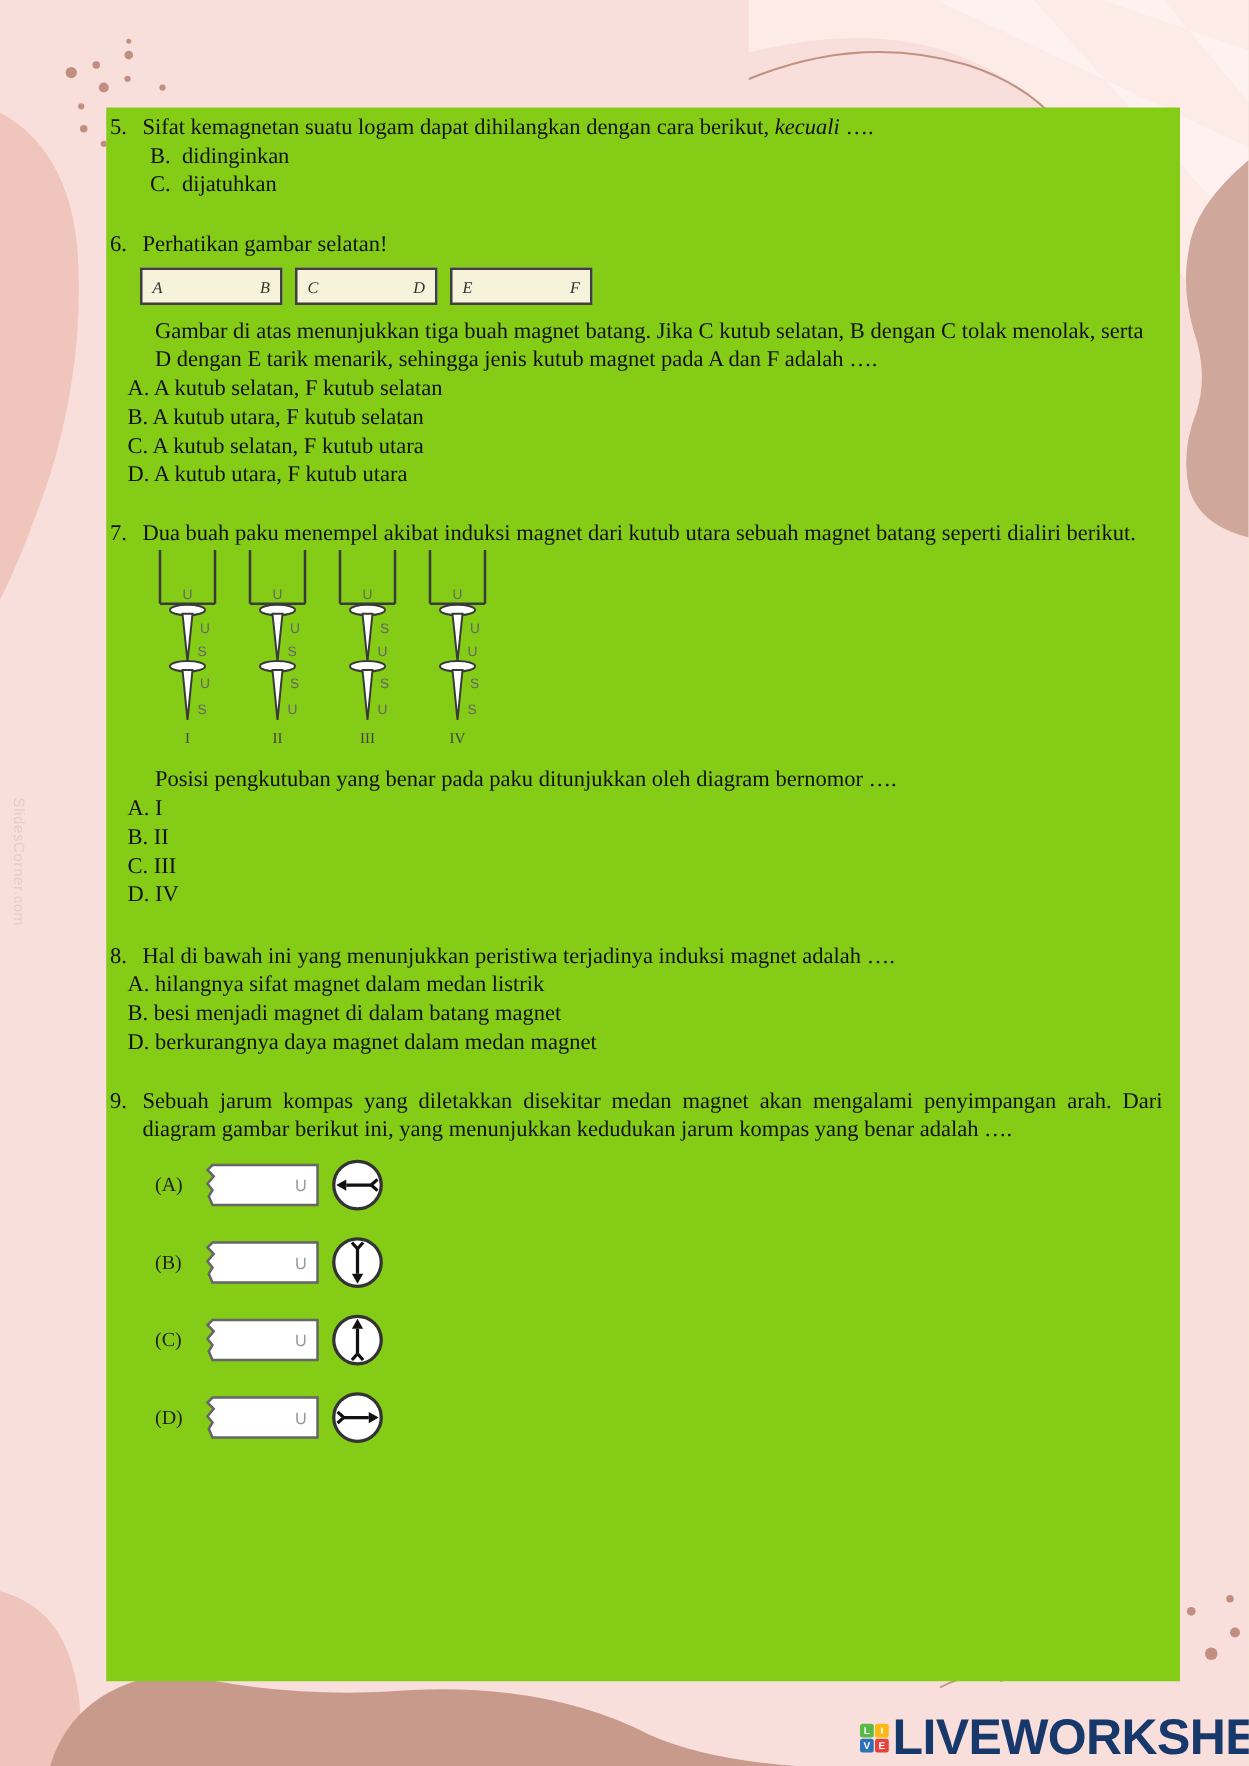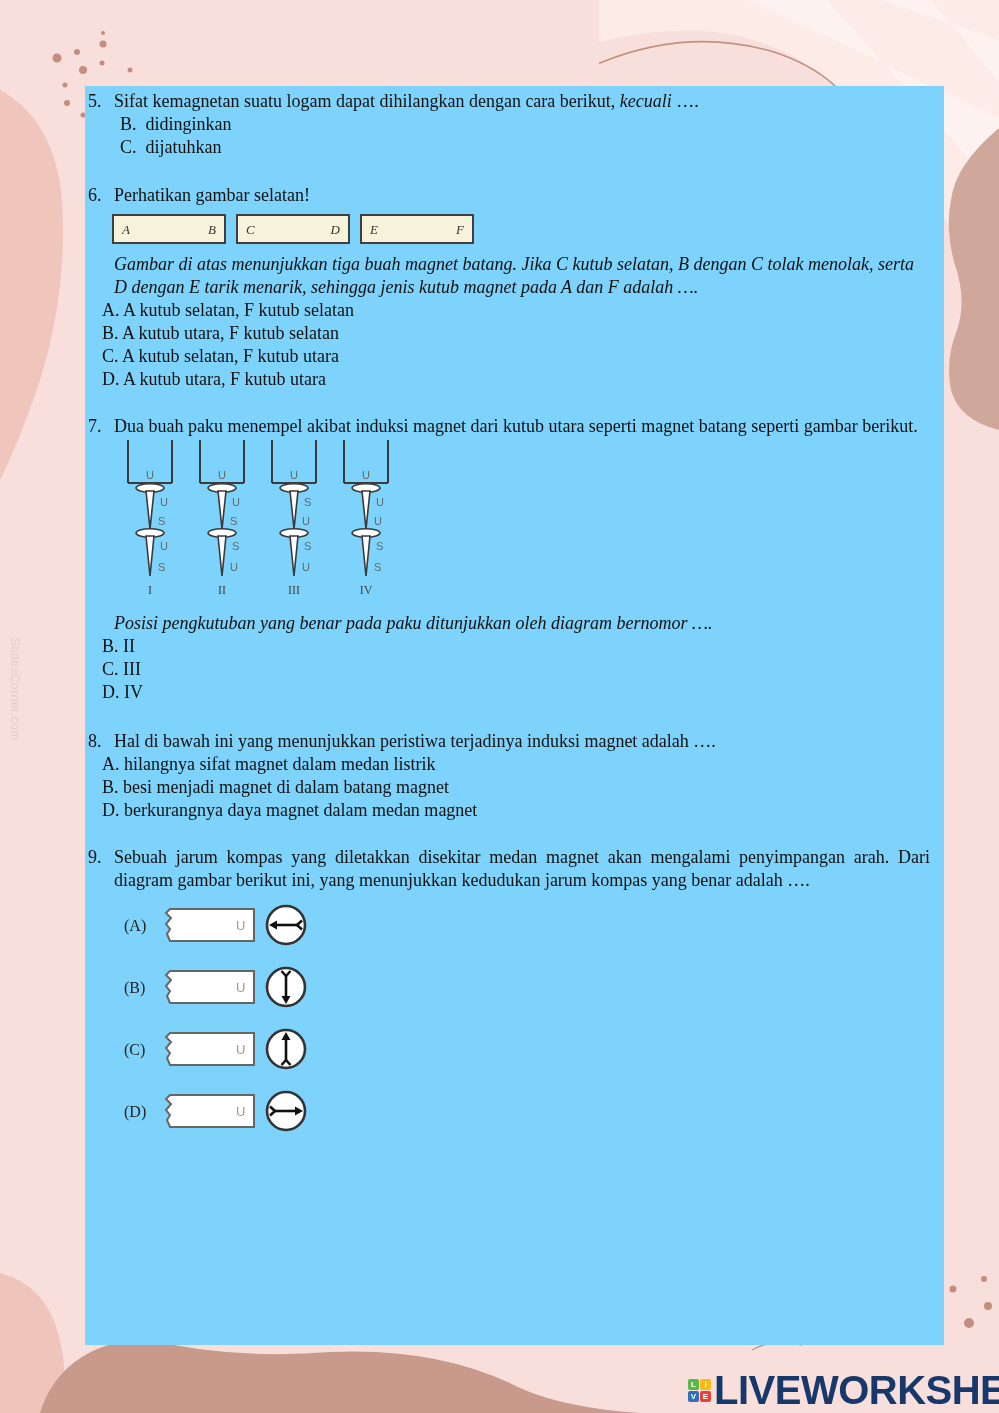--- a/index.html
+++ b/index.html
@@ -10,31 +10,31 @@
   }
   .decor{position:absolute;pointer-events:none;}
   .watermark{
     position:absolute;left:8px;top:638px;
     writing-mode:vertical-rl;
     font-family:"Liberation Sans","DejaVu Sans",sans-serif;
     font-size:12px;color:#e6cdc8;letter-spacing:.5px;
   }
   .page{
     position:absolute;left:85px;top:86px;width:859px;height:1259px;
-    background:#7dd3fc;box-sizing:border-box;
+    background:#84cc16;box-sizing:border-box;
     padding:4px 14px 0 3px;color:#111;font-size:18px;line-height:23px;
   }
   .q{margin:0;}
   .q .lead{padding-left:26px;text-indent:-26px;}
   .qnum{display:inline-block;width:26px;text-indent:0;}
   .qtext{}
   .it{font-style:italic;}
   .opt{margin-left:14px;white-space:pre-wrap;}
   .opt5{margin-left:32px;}
-  .para{margin-left:26px;font-style:italic;}
+  .para{margin-left:36px;}
   .just{text-align:justify;}
   .bars-row{margin:7px 0 9px 24px;display:flex;gap:10px;}
   .bar{
     width:94px;height:26px;border:2px solid #3f3f3f;background:#f6f3da;
     display:flex;justify-content:space-between;align-items:center;
     padding:0 8px;font-style:italic;font-size:13px;color:#333;
   }
   .nailfig{margin:0 0 8px 25px;}
   .nail-stroke{stroke:#3a3a3a;stroke-width:2;fill:none;}
   .nail-fill{stroke:#3a3a3a;stroke-width:1.6;fill:#ffffff;}
@@ -142,21 +142,21 @@
       </div>
       <div class="para">Gambar di atas menunjukkan tiga buah magnet batang. Jika C kutub selatan, B dengan C tolak menolak, serta D dengan E tarik menarik, sehingga jenis kutub magnet pada A dan F adalah ….</div>
       <div class="opt">A. A kutub selatan, F kutub selatan</div>
       <div class="opt">B. A kutub utara, F kutub selatan</div>
       <div class="opt">C. A kutub selatan, F kutub utara</div>
       <div class="opt">D. A kutub utara, F kutub utara</div>
     </div>
 
     <div class="q" style="margin-top:24px;">
       <div class="lead">
-        <span class="qnum">7.</span><span class="qtext">Dua buah paku menempel akibat induksi magnet dari kutub utara seperti magnet batang seperti gambar berikut.</span>
+        <span class="qnum">7.</span><span class="qtext">Dua buah paku menempel akibat induksi magnet dari kutub utara sebuah magnet batang seperti dialiri berikut.</span>
       </div>
       <svg class="nailfig" width="295" height="160" viewBox="0 0 295 160">
 
         <g transform="translate(2,0)">
           <line class="nail-stroke" x1="13" y1="2" x2="13" y2="45"></line>
             <line class="nail-stroke" x1="57" y1="2" x2="57" y2="45"></line>
             <line class="nail-stroke" x1="13" y1="45" x2="57" y2="45"></line>
           <text class="nl" x="35" y="41" text-anchor="middle">U</text>
           <ellipse class="nail-fill" cx="35" cy="50" rx="14" ry="4.2"></ellipse>
           <polygon class="nail-fill" points="31,53 39,53 35,91"></polygon>
@@ -211,20 +211,21 @@
           <text class="nl" x="45" y="68">U</text>
           <text class="nl" x="43" y="87">U</text>
           <ellipse class="nail-fill" cx="35" cy="95" rx="14" ry="4.2"></ellipse>
           <polygon class="nail-fill" points="31,98 39,98 35,138"></polygon>
           <text class="nl" x="45" y="112">S</text>
           <text class="nl" x="43" y="133">S</text>
           <text class="nnum" x="35" y="156" text-anchor="middle">IV</text>
         </g>
       </svg>
       <div class="para">Posisi pengkutuban yang benar pada paku ditunjukkan oleh diagram bernomor ….</div>
+      <div class="opt">A. I</div>
       <div class="opt">B. II</div>
       <div class="opt">C. III</div>
       <div class="opt">D. IV</div>
     </div>
 
     <div class="q" style="margin-top:26px;">
       <div class="lead">
         <span class="qnum">8.</span><span class="qtext">Hal di bawah ini yang menunjukkan peristiwa terjadinya induksi magnet adalah ….</span>
       </div>
       <div class="opt">A. hilangnya sifat magnet dalam medan listrik</div>

